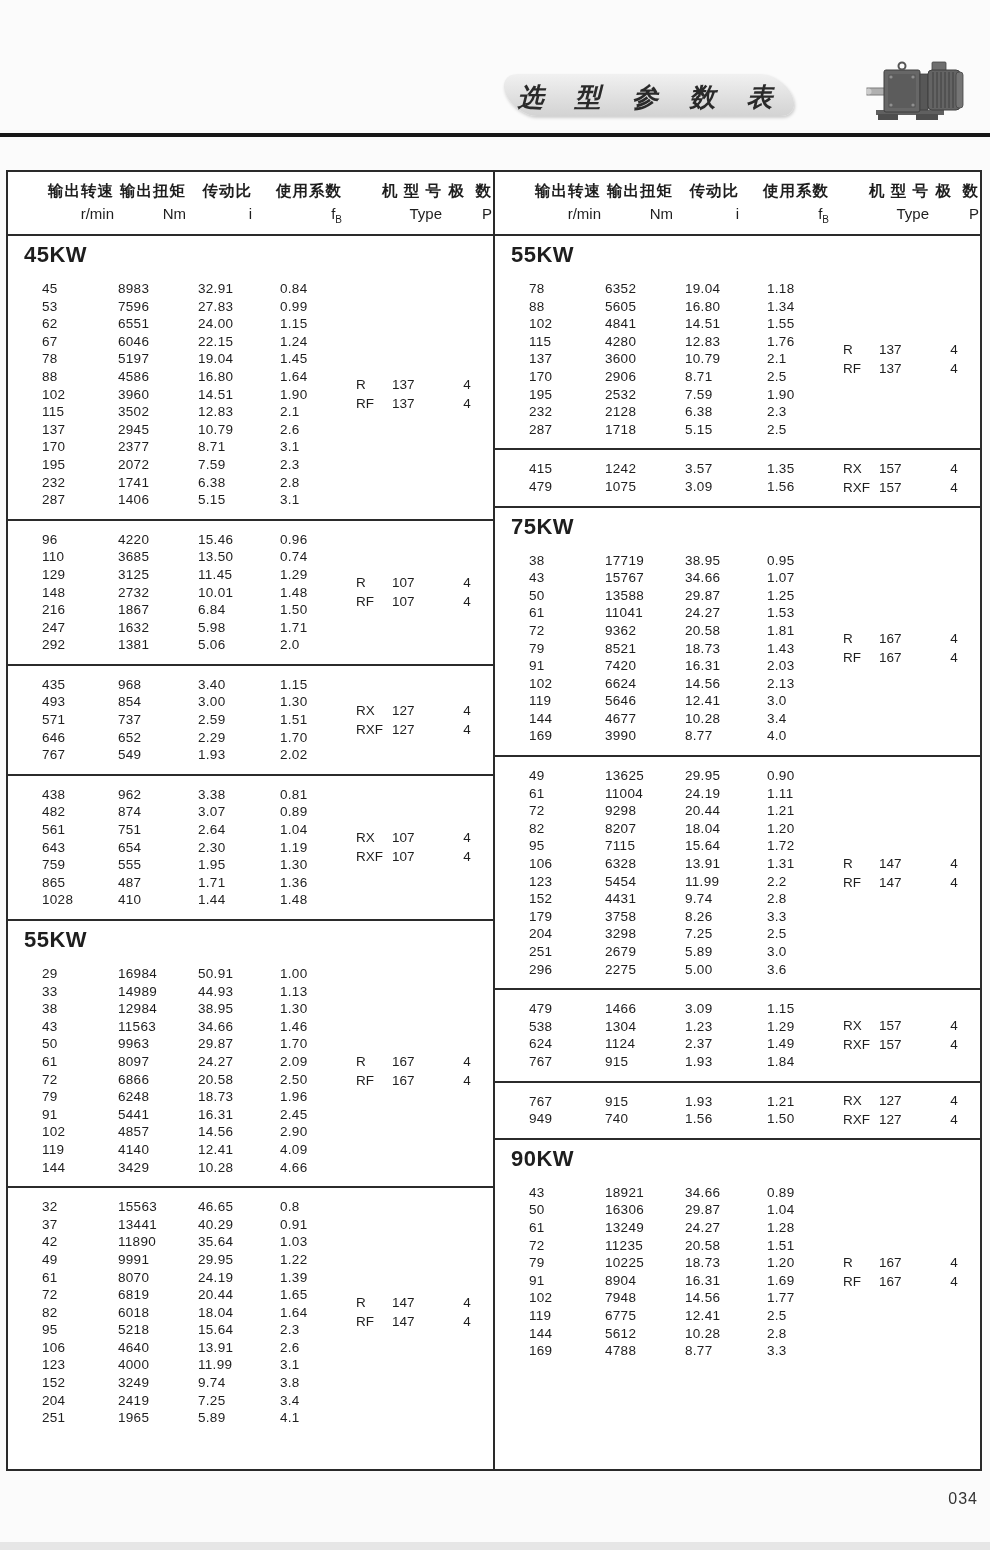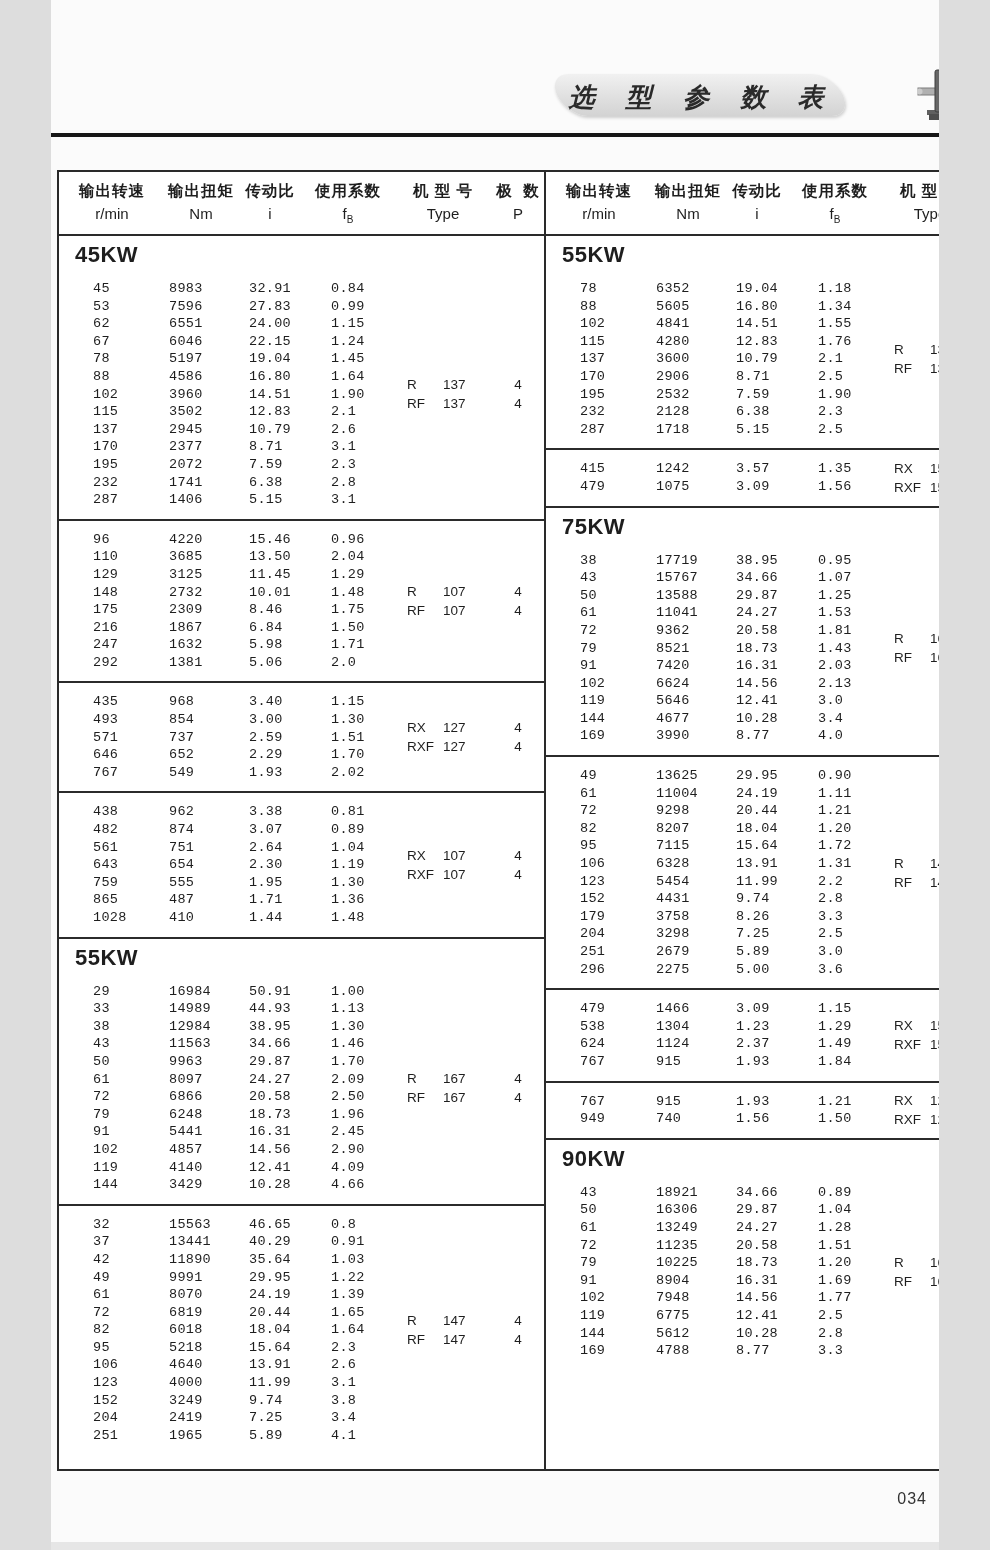--- a/index.html
+++ b/index.html
@@ -1,17 +1,17 @@
 <!DOCTYPE html>
 <html><head>
 <meta charset="utf-8">
 <style>
   html,body { margin:0; padding:0; background:#dddddd; }
   .page {
-    position:relative; width:888px; height:1550px; margin:0 auto;
+    position:relative; width:990px; height:1550px; margin:0 auto;
     background:#fbfbfb; overflow:hidden;
     font-family:"Liberation Sans","DejaVu Sans",sans-serif; color:#1e1e1e;
   }
 
   
   .banner {
     position:absolute; left:506px; top:74px; width:286px; height:42px;
     transform:skewX(25deg);
     background:linear-gradient(180deg,#f1f1f1 0%,#e0e0e0 55%,#d3d3d3 100%);
     border-radius:24px; box-shadow:0 2px 3px rgba(0,0,0,0.18);
@@ -30,33 +30,33 @@
     border:2px solid #2a2a2a; background:#ffffff; display:flex;
   }
   .col { flex:1 1 50%; min-width:0; }
   .col-left { border-right:2px solid #2a2a2a; }
 
   .col-header {
     height:62px; border-bottom:2px solid #2a2a2a;
     display:flex; flex-direction:column; justify-content:center; gap:3px;
   }
   .hdr-row { display:grid; grid-template-columns:106px 72px 66px 90px 100px 50px; }
-  .hdr-row span { text-align:center; white-space:pre; }
+  .hdr-row span { text-align:right; white-space:pre; }
   .hdr-cn { font-size:15.5px; font-weight:bold; letter-spacing:1px; }
   .hdr-unit { font-size:15px; }
   .hdr-unit sub { font-size:10px; }
 
   .col-body { position:relative; }
   .section-title {
     margin-top:4px; height:30px; line-height:30px; padding-left:16px;
     font-size:22px; font-weight:bold; letter-spacing:0.5px;
   }
   .sep { height:2px; background:#2b2b2b; }
   .block { position:relative; padding:10px 0; }
-  .rows { padding-left:34px;font-family:Liberation Mono, monospace; }
+  .rows { padding-left:34px; }
   .row { display:grid; grid-template-columns:76px 80px 82px 100px; height:17.6px; line-height:17.6px; }
   .cell { font-size:13.5px; letter-spacing:0.3px; text-align:left; }
   .type-cell {
     position:absolute; left:348px; top:50%; transform:translateY(-50%);
     font-size:13.5px; line-height:19px; white-space:pre;
   }
   .type-cell .tprefix { display:inline-block; width:36px; }
   .pole-cell {
     position:absolute; left:450px; top:50%; transform:translateY(-50%);
     width:18px; text-align:center; font-size:13.5px; line-height:19px;
@@ -221,39 +221,33 @@
               <div class="row">
                 <span class="cell">96</span>
                 <span class="cell">4220</span>
                 <span class="cell">15.46</span>
                 <span class="cell">0.96</span>
               </div>
               <div class="row">
                 <span class="cell">110</span>
                 <span class="cell">3685</span>
                 <span class="cell">13.50</span>
-                <span class="cell">2.04</span>
+                <span class="cell">0.74</span>
               </div>
               <div class="row">
                 <span class="cell">129</span>
                 <span class="cell">3125</span>
                 <span class="cell">11.45</span>
                 <span class="cell">1.29</span>
               </div>
               <div class="row">
                 <span class="cell">148</span>
                 <span class="cell">2732</span>
                 <span class="cell">10.01</span>
                 <span class="cell">1.48</span>
-              </div>
-              <div class="row">
-                <span class="cell">175</span>
-                <span class="cell">2309</span>
-                <span class="cell">8.46</span>
-                <span class="cell">1.75</span>
               </div>
               <div class="row">
                 <span class="cell">216</span>
                 <span class="cell">1867</span>
                 <span class="cell">6.84</span>
                 <span class="cell">1.50</span>
               </div>
               <div class="row">
                 <span class="cell">247</span>
                 <span class="cell">1632</span>

